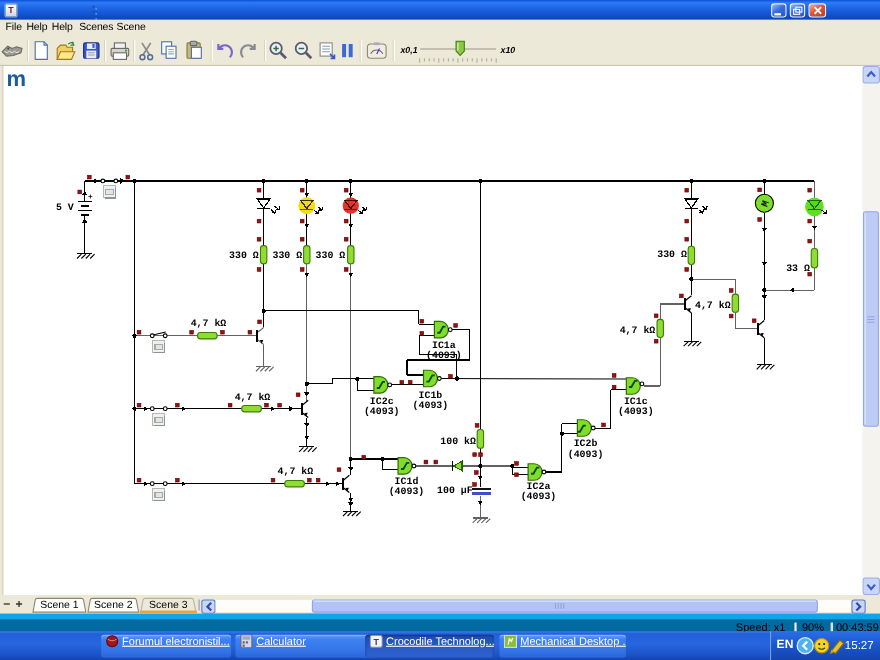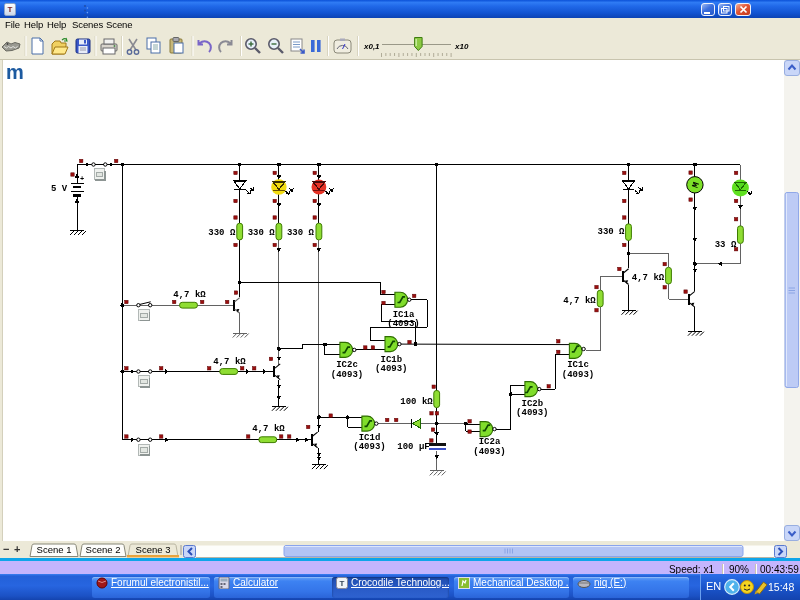--- a/index.html
+++ b/index.html
@@ -10,21 +10,21 @@
 #bmin{left:701px;background:linear-gradient(145deg,#9db9f2 0%,#3a6ede 45%,#2458c8 100%);}
 #bmax{left:718px;background:linear-gradient(145deg,#9db9f2 0%,#3a6ede 45%,#2458c8 100%);}
 #bclose{left:735px;width:16px;background:linear-gradient(145deg,#f4b29a 0%,#e05434 45%,#c43a1c 100%);}
 #menubar{position:absolute;left:0;top:18px;width:800px;height:15px;background:#ece9d8;font:9.5px "Liberation Sans";color:#000;letter-spacing:-0.1px;}
 #menubar span{position:absolute;top:1px;}
 #toolbar{position:absolute;left:0;top:33px;width:800px;height:26px;background:#ece9d8;border-bottom:1px solid #c8c4ae;font-style:italic;}
 #canvas{position:absolute;left:0;top:60px;width:800px;height:481px;background:#fff;}
 #mlogo{position:absolute;left:6px;top:1px;font:bold 20px "Liberation Sans";color:#1c5aa0;}
 #vsb{position:absolute;left:784px;top:0px;width:16px;height:481px;background:#f6f6f2;}
 #tabrow{position:absolute;left:0;top:541px;width:800px;height:17px;background:#ece9d8;}
-#statusbar{position:absolute;left:0;top:558px;width:800px;height:16px;background:#c4b5fd;border-top:3px solid #0ea5e9;font:10px "Liberation Sans";color:#000;}
+#statusbar{position:absolute;left:0;top:558px;width:800px;height:16px;background:#0369a1;border-top:5px solid #0ea5e9;font:10px "Liberation Sans";color:#000;}
 #taskbar{position:absolute;left:0;top:574px;width:800px;height:26px;background:linear-gradient(180deg,#3a80f2 0%,#2360d8 8%,#2765e0 45%,#1b51c4 85%,#1443ae 100%);}
 .tbtn{position:absolute;top:2.5px;height:21px;border-radius:3px;background:linear-gradient(180deg,#68a1f6 0%,#3d82f2 20%,#3474e8 70%,#2a64d8 100%);box-shadow:inset 0 1px 0 #8ab6f8;color:#fff;font:10px "Liberation Sans";overflow:hidden;white-space:nowrap;text-decoration:underline;}
 .tico{display:inline-block;vertical-align:-3px;margin:0 3px 0 4px;}
 #tray{position:absolute;right:0;top:0;width:99px;height:26px;background:linear-gradient(180deg,#2a6ee8 0%,#1a55cc 50%,#1443ae 100%);border-left:1px solid #6aa0f0;color:#fff;font:11px "Liberation Sans";}
 .sep{position:absolute;top:3px;width:1px;height:20px;background:#c9c4b0;border-right:1px solid #fff;}
 </style></head><body>
 
 <div id="titlebar">
   <div id="ticon">T</div>
   <div class="wbtn" id="bmin">
@@ -605,31 +605,27 @@
           <rect x="2.5" y="9" width="2" height="2" fill="#667"></rect>
         </svg></span>Calculator</div>
   <div class="tbtn" style="left:332px;width:117px;background:linear-gradient(180deg,#1e4cae 0%,#2a5cc8 60%,#2e62d0 100%);box-shadow:inset 0 1px 2px #12327a;"><span class="tico"><svg width="12" height="12">
           <rect x="0.5" y="0.5" width="11" height="11" rx="2" fill="#f0f4f8" stroke="#889"></rect>
           <text x="6" y="9" font-size="8" font-weight="bold" fill="#345" text-anchor="middle">T</text>
         </svg></span>Crocodile Technolog...</div>
   <div class="tbtn" style="left:454px;width:115px"><span class="tico"><svg width="12" height="12">
           <rect x="0.5" y="0.5" width="11" height="11" fill="#8abe30" stroke="#dde"></rect>
           <path d="M4,9 L5,4 L7,6 L8,3" stroke="#fff" stroke-width="1.2" fill="none"></path>
         </svg></span>Mechanical Desktop ...</div>
-  <div class="tbtn" style="left:573px;width:116px"><span class="tico"><svg width="14" height="10">
-          <ellipse cx="7" cy="5" rx="6" ry="3.5" fill="#b8b8c0" stroke="#555"></ellipse>
-          <path d="M2,4 L12,4" stroke="#777"></path>
-        </svg></span>niq (E:)</div>
   <div id="tray">
-    <span style="position:absolute;left:5px;top:6px;font-weight:normal">EN</span>
+    <span style="position:absolute;left:5px;top:6px;font-weight:bold">EN</span>
     <svg width="70" height="26" style="position:absolute;left:22px;top:0">
       <circle cx="9" cy="13" r="7.3" fill="#4fb2ec" stroke="#d8eefc" stroke-width="1.2"></circle>
         <path d="M10.8,9.3 L7.2,13 L10.8,16.7" stroke="#fff" stroke-width="2" fill="none"></path>
       <circle cx="24" cy="13" r="6.5" fill="#f5d520" stroke="#c09010"></circle>
         <circle cx="21.8" cy="11.5" r="1" fill="#222"></circle>
         <circle cx="26.2" cy="11.5" r="1" fill="#222"></circle>
         <path d="M21,15 Q24,17.5 27,15" stroke="#222" fill="none"></path>
       <path d="M33,17.5 L40.5,8 L44,10.8 L36.5,20 Z" fill="#e8c12c" stroke="#8a6a10"></path>
         <path d="M31.5,20.5 l4,-1.8 l-2.6,-2.2 z" fill="#caa020"></path>
     </svg>
-    <span style="position:absolute;left:67px;top:7px;font-size:10.5px">15:48</span>
+    <span style="position:absolute;left:67px;top:7px;font-size:10.5px">15:27</span>
   </div>
 </div>
 
 </body></html>

